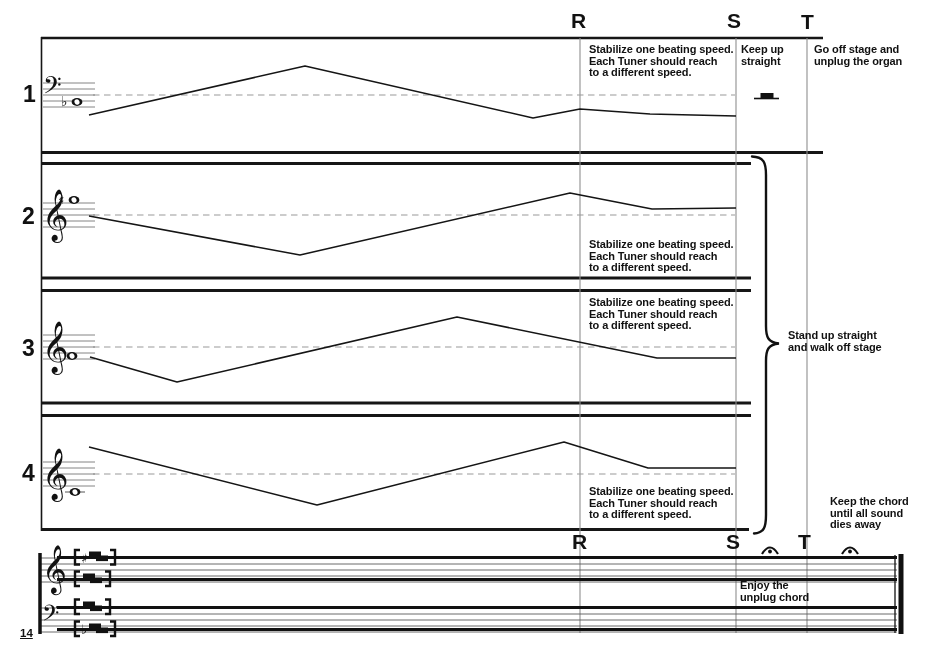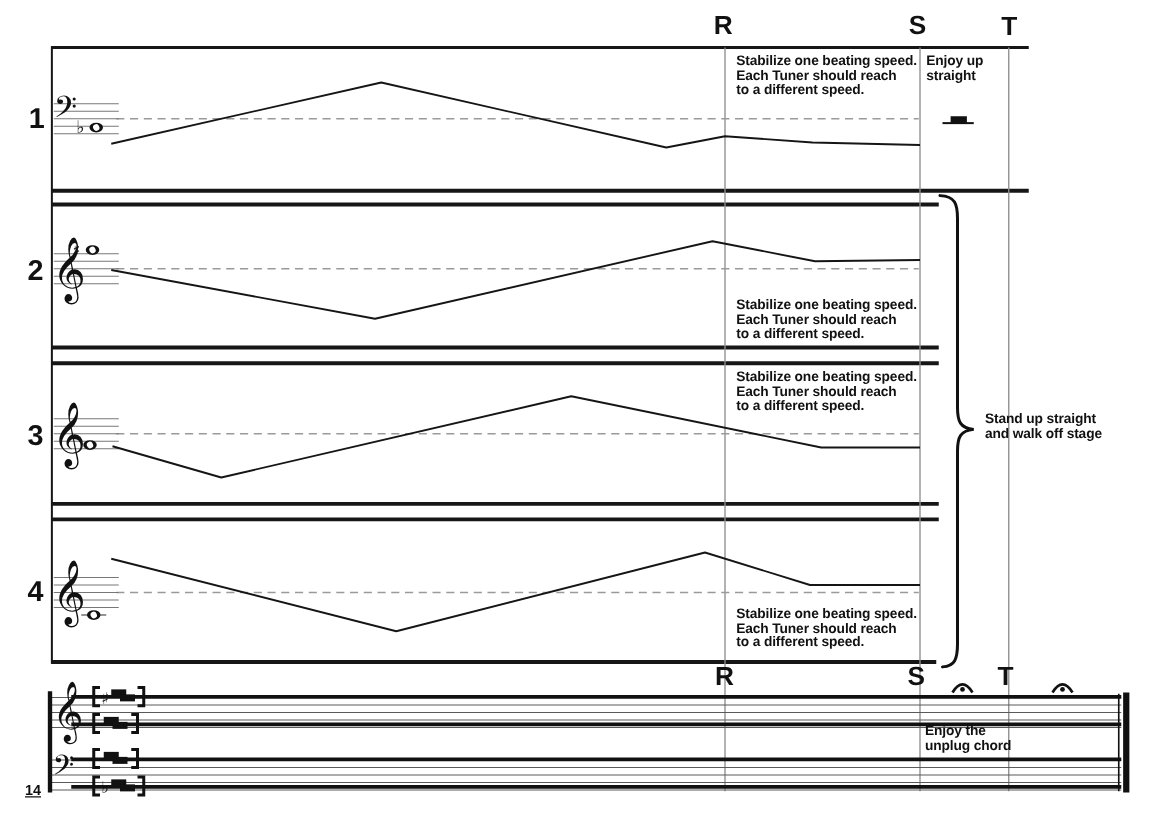--- a/index.html
+++ b/index.html
@@ -203,22 +203,27 @@
   <div class="txt" style="left:589px;top:239px;width:152px">Stabilize one beating speed.
 Each Tuner should reach
 to a different speed.</div>
   <div class="txt" style="left:589px;top:297px;width:152px">Stabilize one beating speed.
 Each Tuner should reach
 to a different speed.</div>
   <div class="txt" style="left:589px;top:486px;width:152px">Stabilize one beating speed.
 Each Tuner should reach
 to a different speed.</div>
 
-  <div class="txt" style="left:741px;top:44px;width:64px">Enjoy up
+  <div class="txt" style="left:741px;top:44px;width:64px">Keep up
 straight</div>
+  <div class="txt" style="left:814px;top:44px;width:118px">Go off stage and
+unplug the organ</div>
   <div class="txt" style="left:788px;top:330px;width:118px">Stand up straight
 and walk off stage</div>
+  <div class="txt" style="left:830px;top:496px;width:104px">Keep the chord
+until all sound
+dies away</div>
   <div class="txt" style="left:740px;top:580px;width:78px">Enjoy the
 unplug chord</div>
 
   <div class="pagenum" style="left:20px;top:627px">14</div>
 
 </div>
 
 </body></html>

